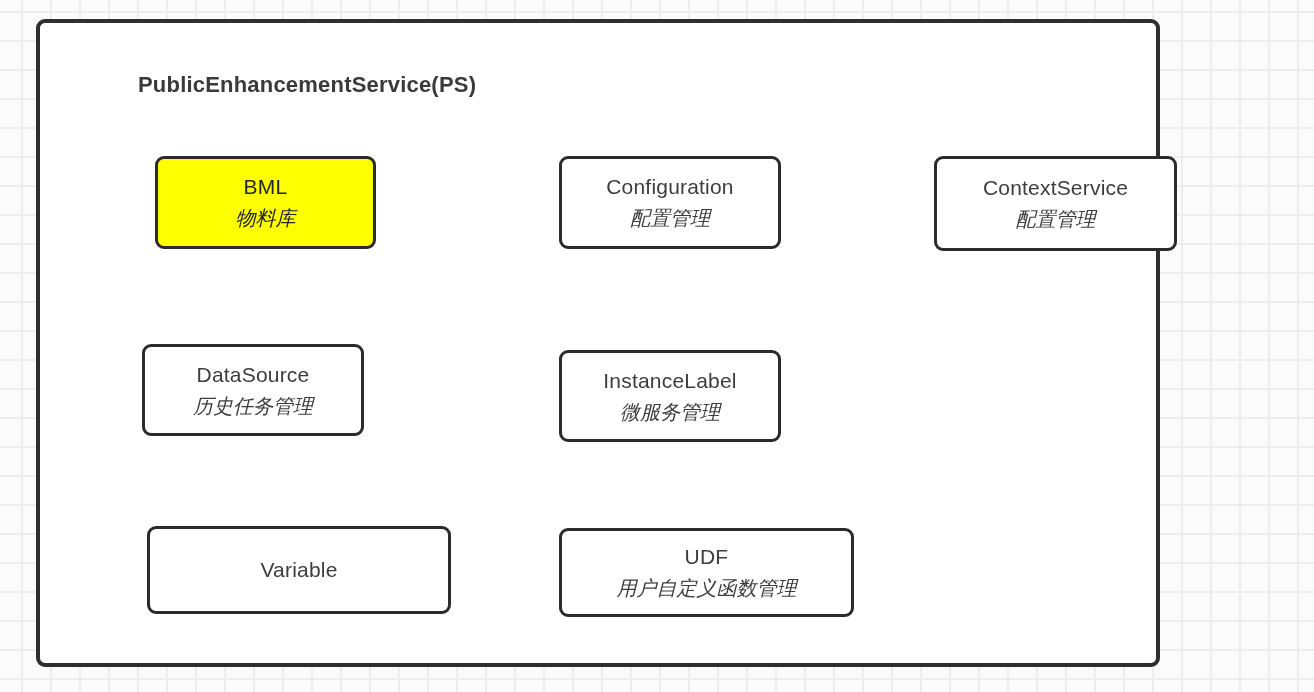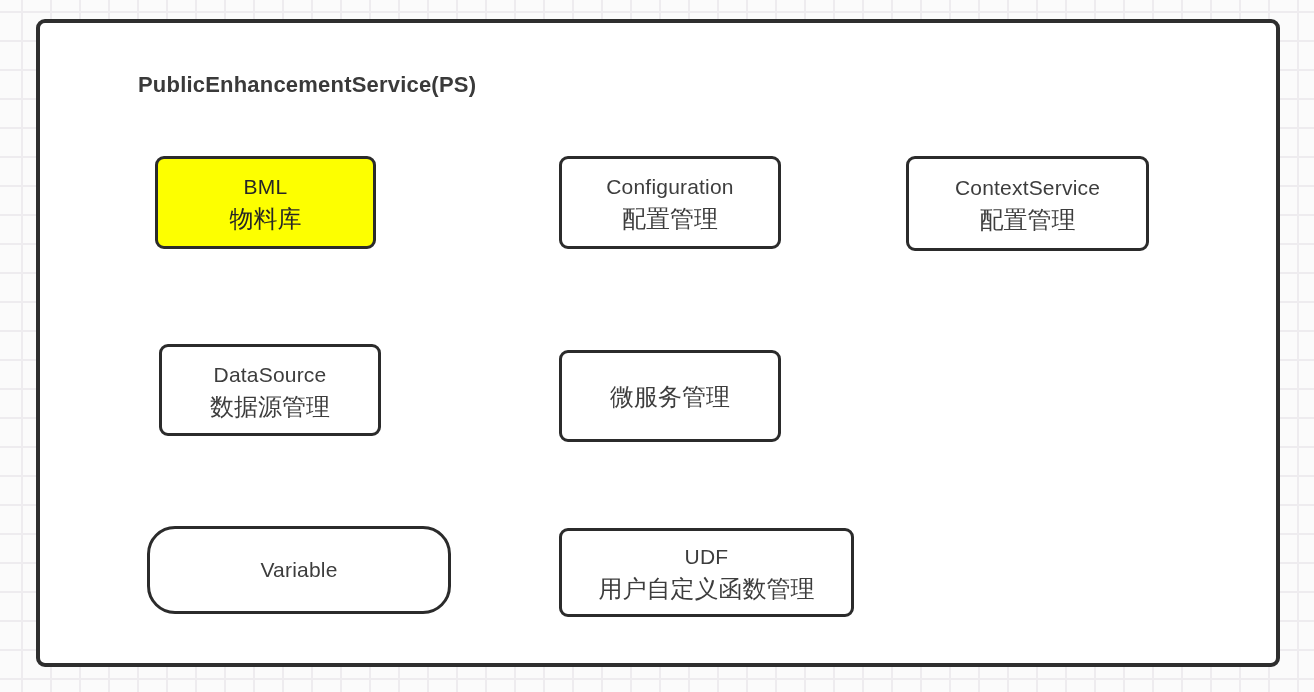--- a/index.html
+++ b/index.html
@@ -18,21 +18,21 @@
       linear-gradient(90deg, #eeecef 2px, transparent 2px);
     background-size: 29px 29px;
     background-position: -8px -18px;
     position: relative;
   }
 
   .panel {
     position: absolute;
     left: 36px;
     top: 19px;
-    width: 1244px;
+    width: 1124px;
     height: 648px;
     background: #ffffff;
     border: 4px solid #2e2e2e;
     border-radius: 9px;
   }
 
   .panel-title {
     position: absolute;
     left: 98px;
     top: 49px;
@@ -55,37 +55,38 @@
     color: #3d3d3d;
   }
 
   .service-box .en {
     font-size: 21px;
     line-height: 32px;
     letter-spacing: 0.2px;
   }
 
   .service-box .zh {
-    font-size: 24px;
+    font-size: 20px;
     line-height: 31px;
+    font-style: italic;
   }
 
   .service-box.highlight {
     background: #fdff00;
     color: #262626;
   }
 
   
   .box-bml            { left: 115px; top: 133px; width: 221px; height: 93px; }
   .box-configuration  { left: 519px; top: 133px; width: 222px; height: 93px; align-items: center; }
-  .box-context        { left: 866px; top: 133px; width: 243px; height: 95px; }
-  .box-datasource     { left: 119px; top: 321px; width: 222px; height: 92px; }
+  .box-context        { left: 894px; top: 133px; width: 243px; height: 95px; }
+  .box-datasource     { left: 102px; top: 321px; width: 222px; height: 92px; }
   .box-instancelabel  { left: 519px; top: 327px; width: 222px; height: 92px; }
   .box-jobhistory     { left: 904px; top: 326px; width: 223px; height: 93px; }
-  .box-variable       { left: 107px; top: 503px; width: 304px; height: 88px; border-radius: 28px; }
+  .box-variable       { left: 107px; top: 503px; width: 304px; height: 88px; }
   .box-udf            { left: 519px; top: 505px; width: 295px; height: 89px; }
 </style>
 </head>
 <body>
 
 <div class="panel">
 
   <div class="panel-title">PublicEnhancementService(PS)</div>
 
   <div class="service-box highlight box-bml">
@@ -98,24 +99,25 @@
     <span class="zh">配置管理</span>
   </div>
 
   <div class="service-box box-context">
     <span class="en">ContextService</span>
     <span class="zh">配置管理</span>
   </div>
 
   <div class="service-box box-datasource">
     <span class="en">DataSource</span>
-    <span class="zh">数据源管理</span>
+    <span class="zh">历史任务管理</span>
   </div>
 
   <div class="service-box box-instancelabel">
+    <span class="en">InstanceLabel</span>
     <span class="zh">微服务管理</span>
   </div>
 
 
   <div class="service-box box-variable">
     <span class="en">Variable</span>
   </div>
 
   <div class="service-box box-udf">
     <span class="en">UDF</span>

